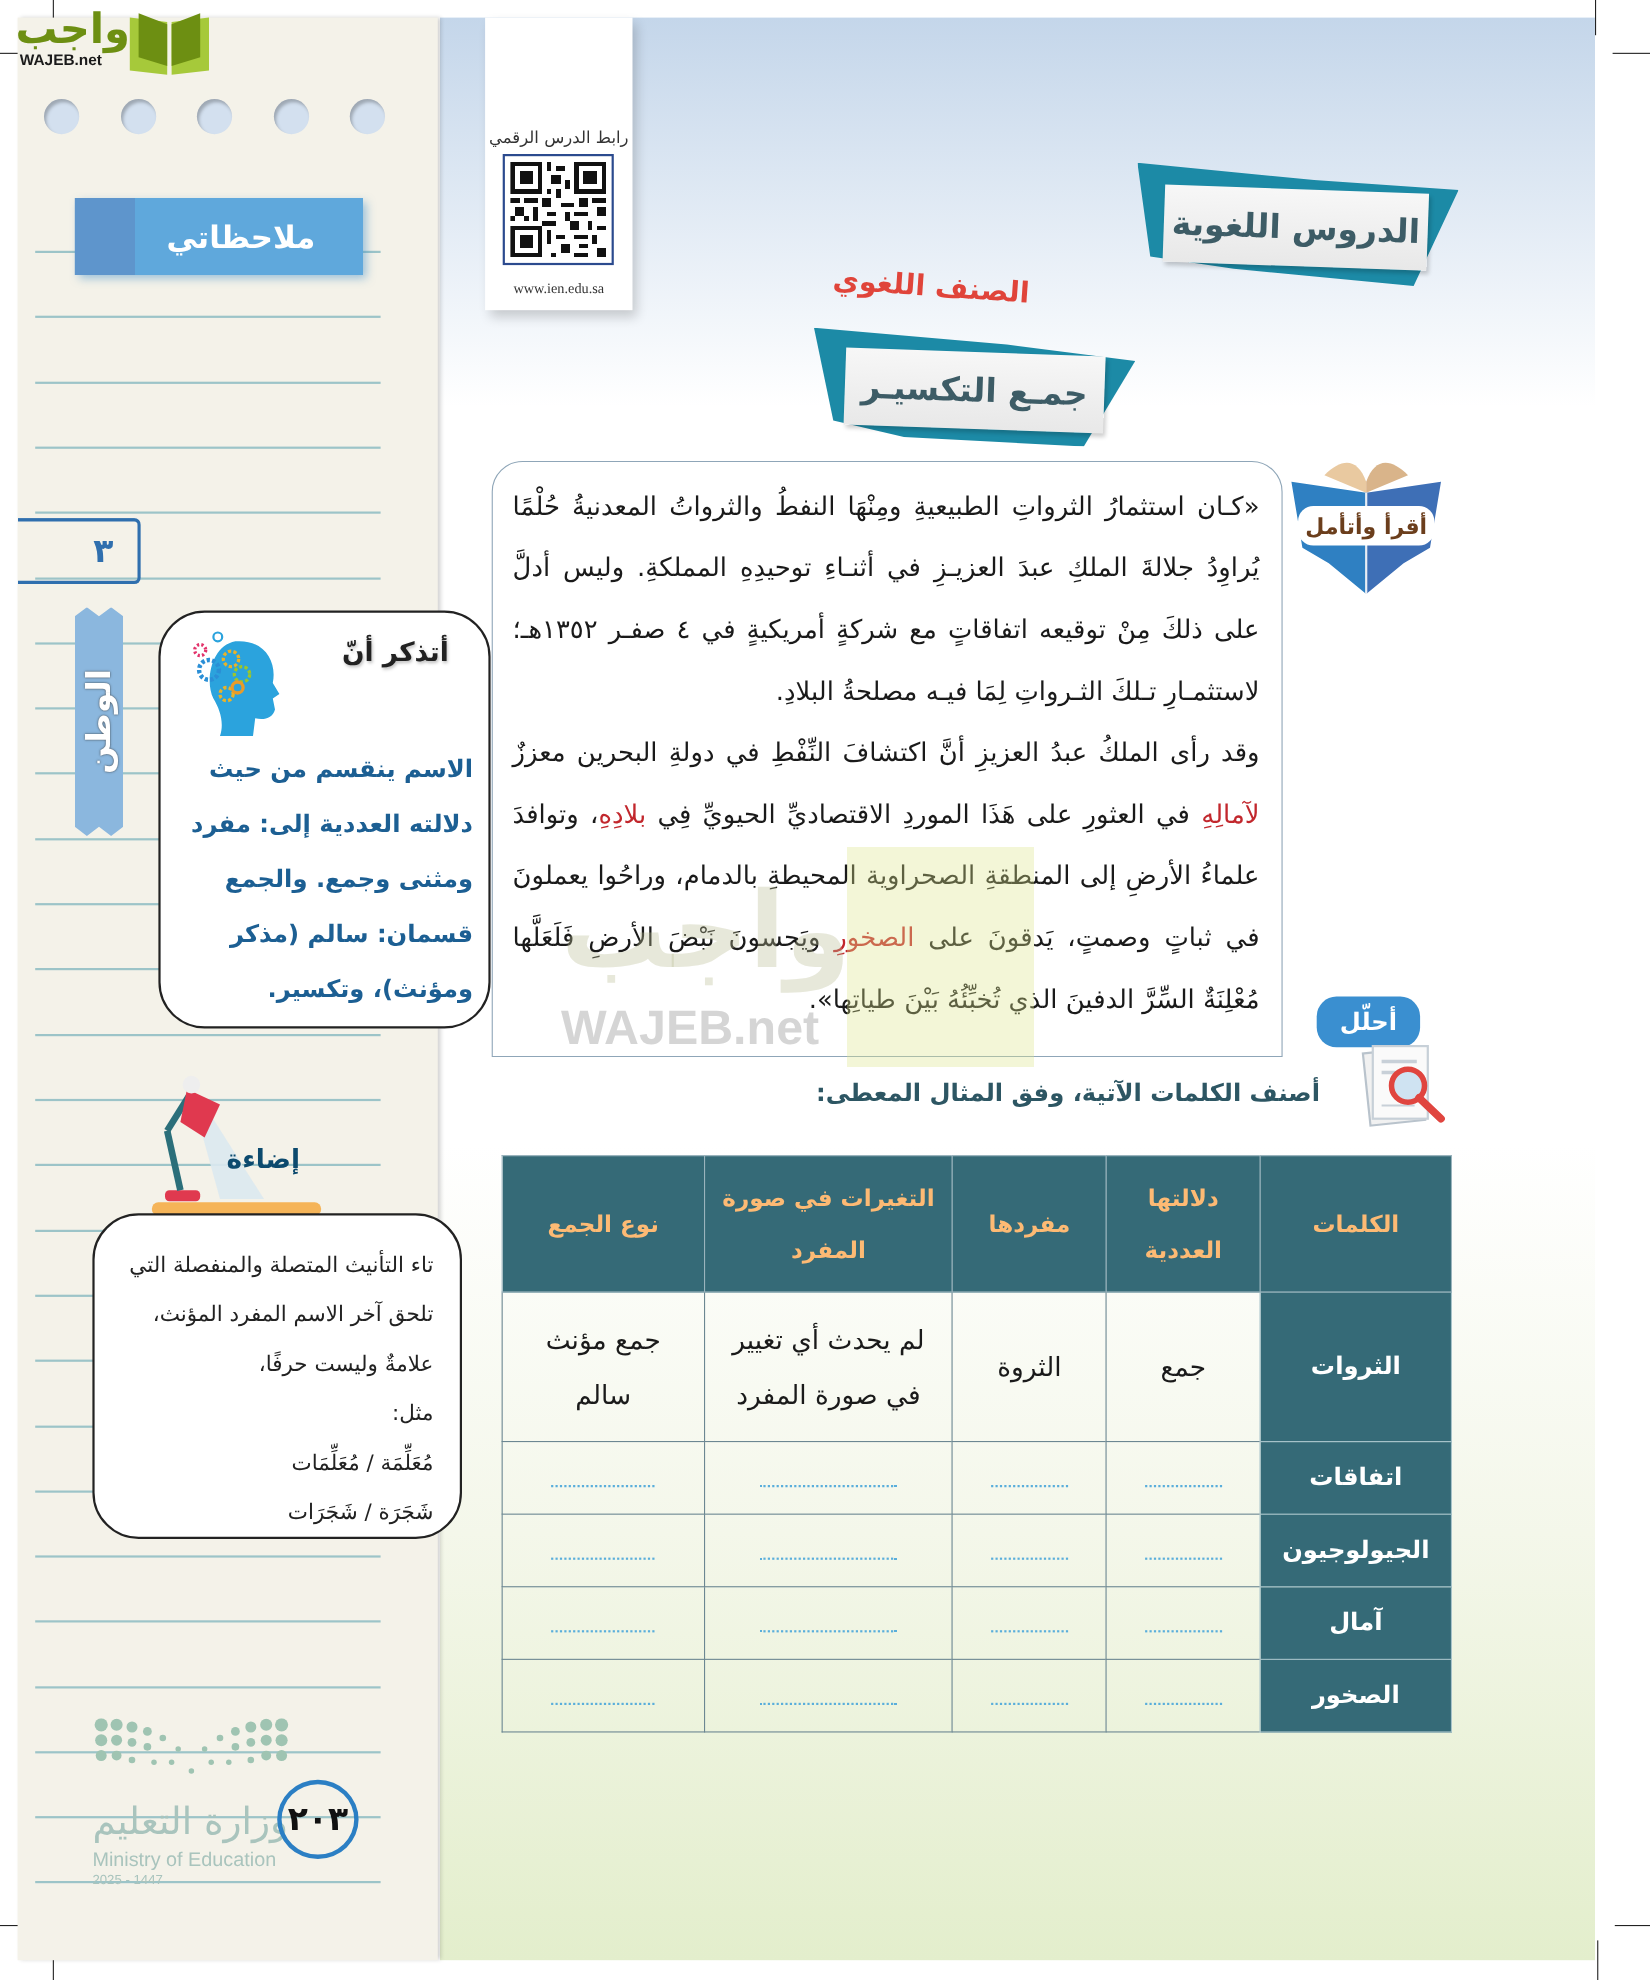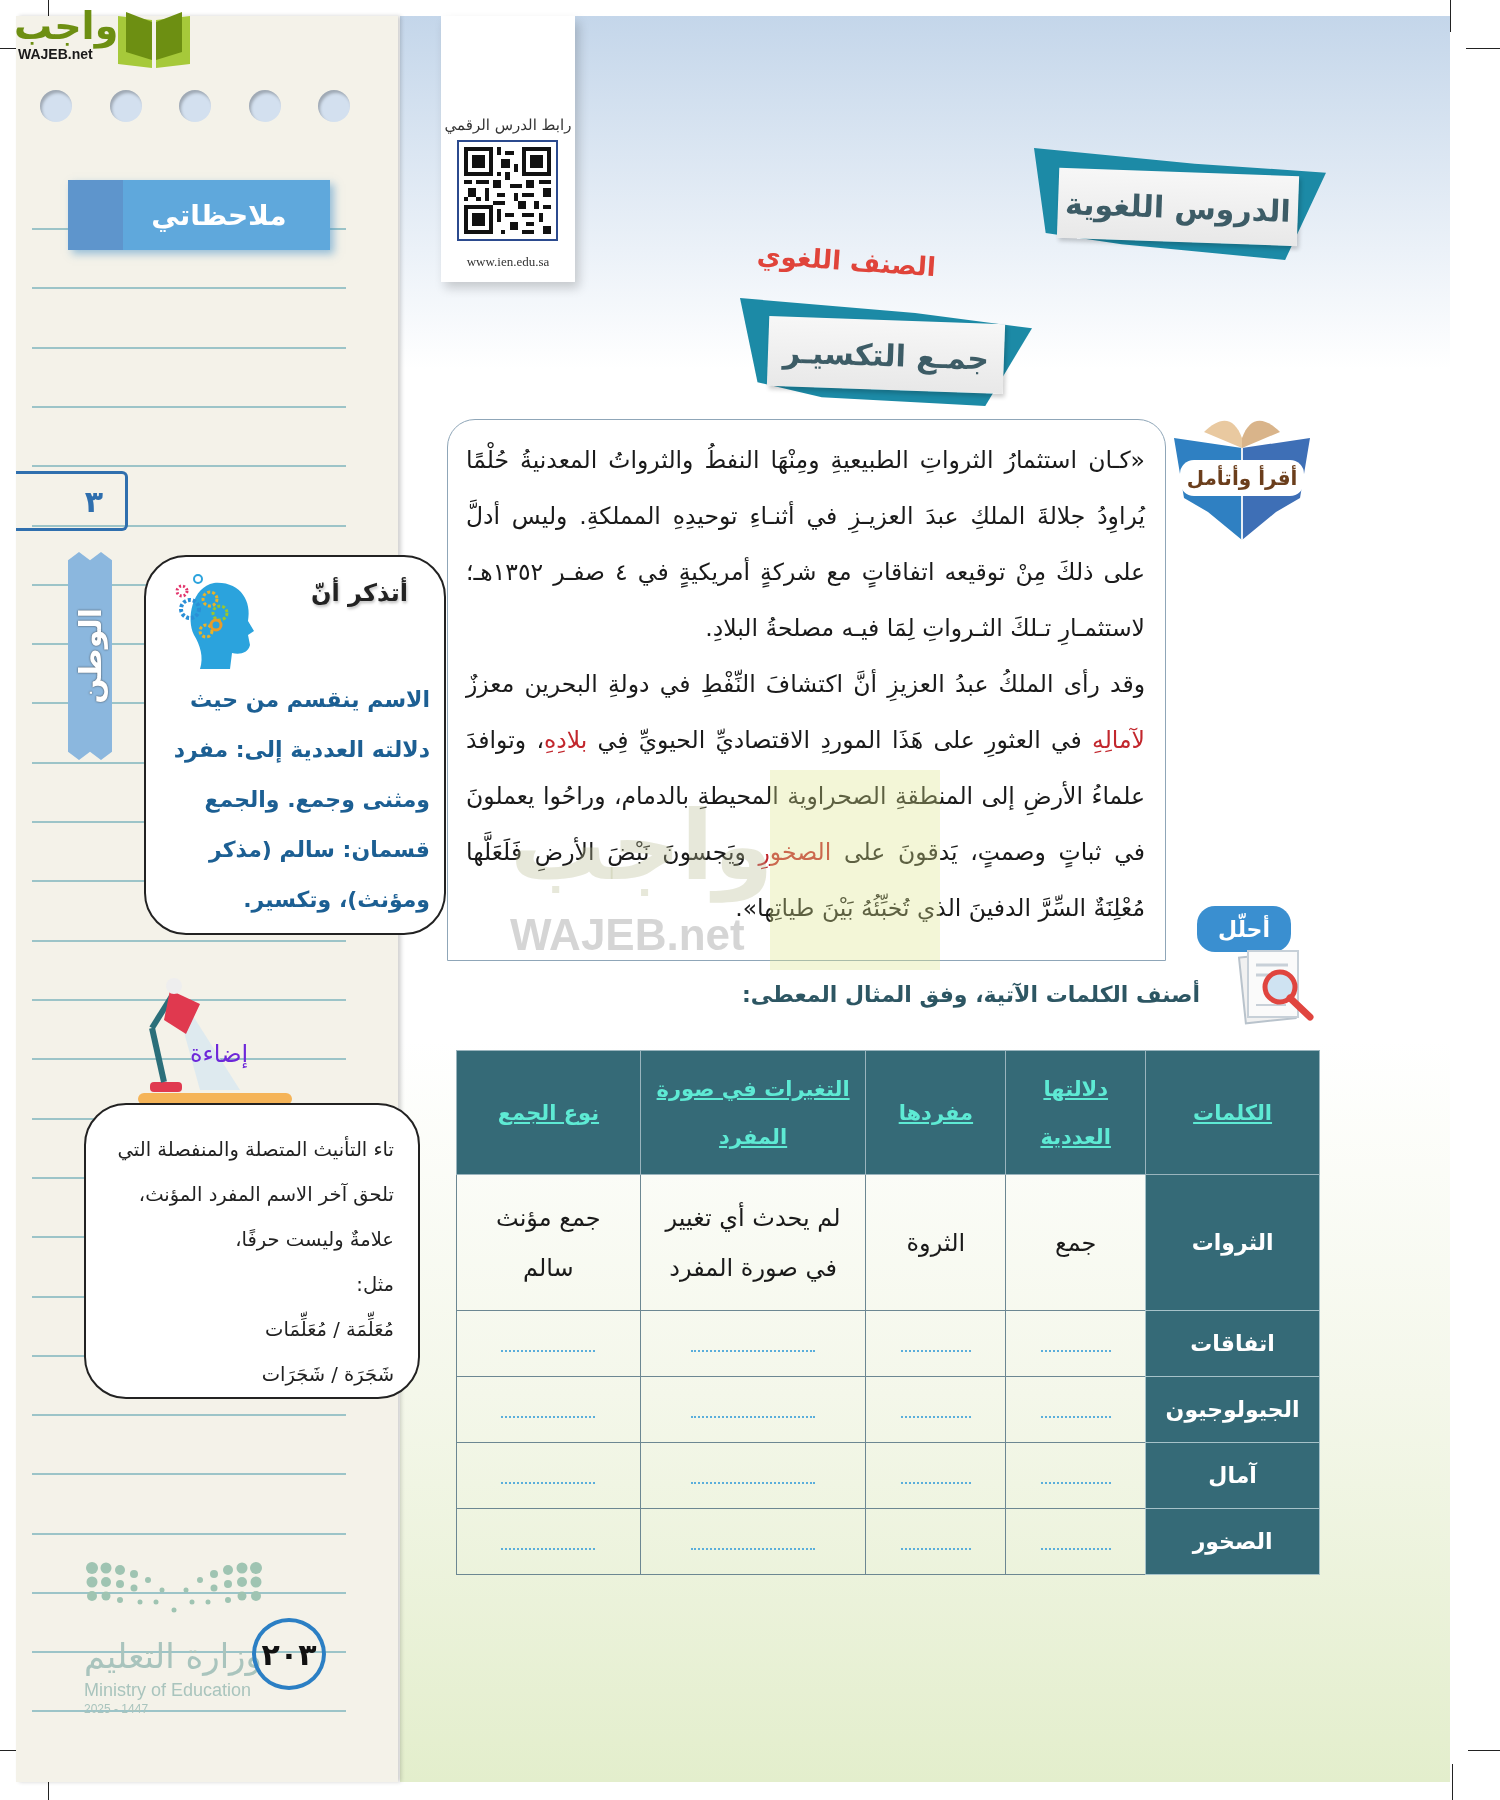--- a/index.html
+++ b/index.html
@@ -62,21 +62,21 @@
     direction: rtl; padding: 0 12px; margin-left: 12px;
   }
   .remember-title { position: absolute; right: 36px; top: 22px; font-size: 24px; font-weight: bold; color: #222; text-shadow: 1px 2px 3px rgba(0,0,0,0.25); }
   .remember-head { position: absolute; left: 24px; top: 8px; width: 86px; height: 112px; }
   .remember-text {
     position: absolute; right: 14px; top: 118px; width: 274px;
     font-size: 22px; font-weight: bold; color: #1c5f93; line-height: 50px; text-align: right;
   }
 
   .lamp { position: absolute; left: 130px; top: 970px; width: 140px; height: 125px; }
-  .light-title { position: absolute; left: 190px; top: 1040px; font-size: 24px; font-weight: normal; color: #6d28d9; direction: rtl; }
+  .light-title { position: absolute; left: 206px; top: 1040px; font-size: 24px; font-weight: bold; color: #0c4a6e; direction: rtl; }
   .lamp-bar { position: absolute; left: 138px; top: 1093px; width: 154px; height: 12px; background: #f5b458; border-radius: 6px; }
   .light-box {
     position: absolute; left: 84px; top: 1103px; width: 336px; height: 296px;
     background: #fff; border: 2px solid #222; border-radius: 42px;
     direction: rtl; padding: 22px 24px 0 10px;
   }
   .light-text { font-size: 19.5px; font-weight: normal; color: #222; line-height: 45px; text-align: right; }
 
   .moe-dots { position: absolute; left: 84px; top: 1562px; width: 180px; height: 60px; }
   .moe-ar { position: absolute; left: 84px; top: 1636px; font-size: 34px; color: #a9c4bd; direction: rtl; }
@@ -142,22 +142,22 @@
     position: absolute; left: 1197px; top: 906px; width: 94px; height: 46px;
     background: #3a8fd0; border-radius: 18px; color: #fff; font-size: 22px; font-weight: bold;
     direction: rtl; display: flex; align-items: center; justify-content: center;
   }
   .analyze-icon { position: absolute; left: 1236px; top: 945px; width: 86px; height: 82px; }
   .instruction { position: absolute; left: 730px; top: 982px; width: 470px; text-align: right; font-size: 22px; font-weight: bold; color: #2d5663; direction: rtl; }
 
   
   .wtable { position: absolute; left: 456px; top: 1050px; width: 864px; border-collapse: collapse; direction: rtl; }
   .wtable th {
-    background: #356a77; color: #5eead4; font-weight: bold; font-size: 21px;
-    border: 1.5px solid #9ab4bd; height: 124px; line-height: 48px; text-align: center; padding: 0 6px; text-decoration: underline;
+    background: #356a77; color: #fdba74; font-weight: bold; font-size: 21px;
+    border: 1.5px solid #9ab4bd; height: 124px; line-height: 48px; text-align: center; padding: 0 6px;
   }
   .wtable td {
     border: 1.5px solid #6c8792; text-align: center; font-size: 24px; color: #1a1a1a;
     height: 66px; line-height: 50px;
   }
   .wtable td.word {
     background: #356a77; color: #fff; font-weight: bold; font-size: 22px; border-color: #a6c2c9;
   }
   .wtable tr.ex td { height: 136px; }
   .dots { display: inline-block; border-bottom: 2px dotted #5aaedb; height: 10px; }

